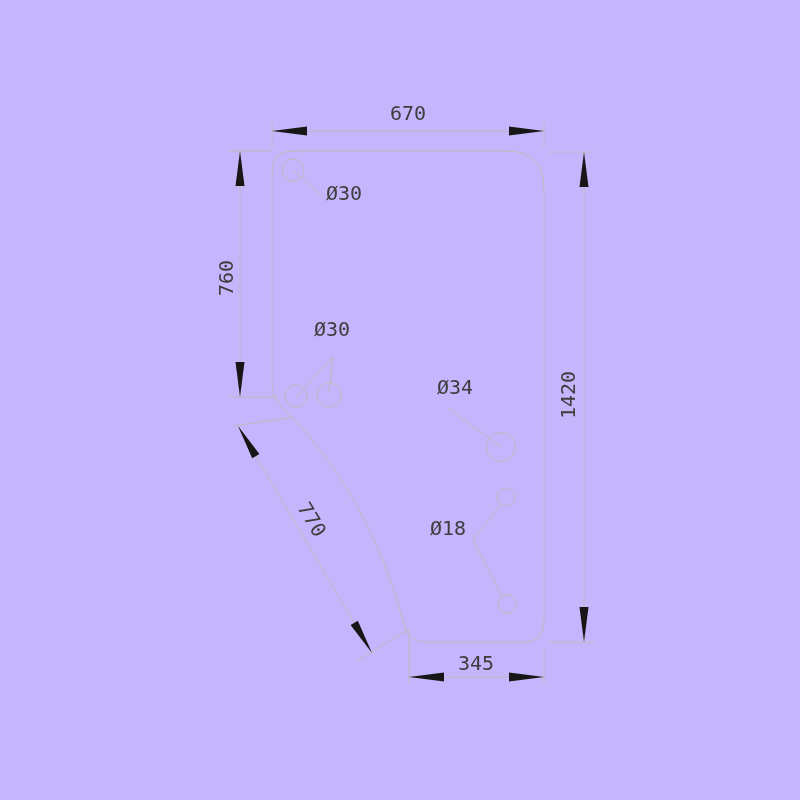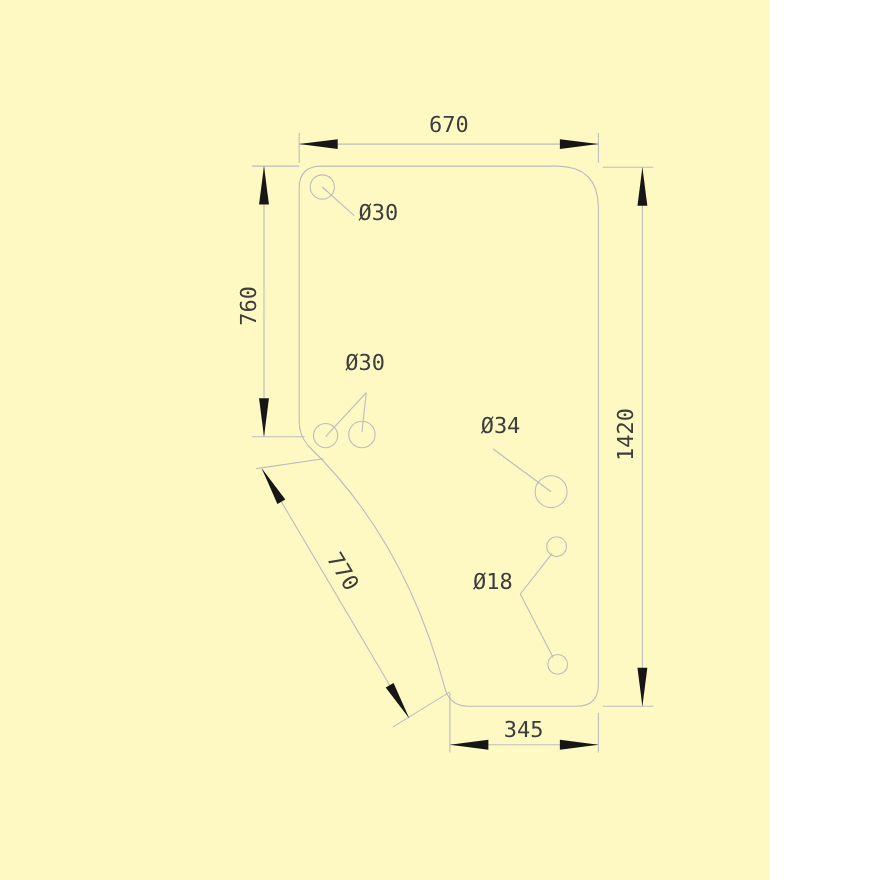--- a/index.html
+++ b/index.html
@@ -1,16 +1,16 @@
 <!DOCTYPE html>
 <html><head>
 <meta charset="utf-8">
 <style>
   html,body{margin:0;padding:0;background:#ffffff;}
-  .stage{position:relative;width:700px;height:800px;background:#fef9c3;overflow:hidden;}
+  .stage{position:relative;width:800px;height:800px;background:#c4b5fd;overflow:hidden;}
   svg{display:block;}
   .thin{stroke:#bcbcbc;stroke-width:1;fill:none;}
   .arrow{fill:#161616;stroke:none;}
   text{font-family:"DejaVu Sans Mono","Liberation Mono",monospace;font-size:20px;fill:#3d3d3d;}
 </style>
 </head>
 <body>
 
 <div class="stage">
   <svg width="800" height="800" viewBox="0 0 800 800">

